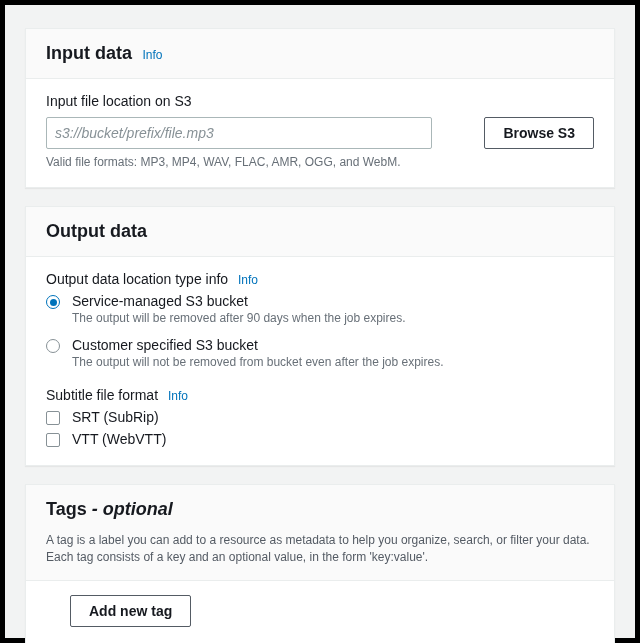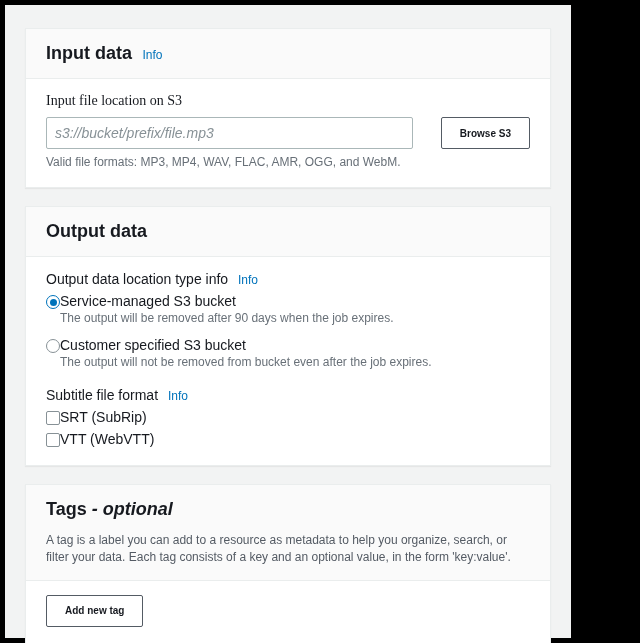--- a/index.html
+++ b/index.html
@@ -5,21 +5,21 @@
     * { box-sizing: border-box; margin: 0; padding: 0; }
     body {
       font-family: "Amazon Ember", "Helvetica Neue", Arial, sans-serif;
       background: #000;
       width: 640px;
       height: 643px;
       overflow: hidden;
     }
     .page {
       background: #f2f3f3;
-      width: 566px;
+      width: 630px;
       height: 633px;
       margin: 5px;
       padding: 5px 20px 15px 20px;
       display: flex;
       flex-direction: column;
     }
     .panel {
       background: #fff;
       border: 1px solid #eaeded;
       box-shadow: 0 1px 1px rgba(0,0,0,0.05);
@@ -53,21 +53,20 @@
       font-size: 12px;
       color: #0073bb;
       font-weight: 400;
       cursor: pointer;
       margin-left: 6px;
     }
     .label {
       font-size: 14px;
       color: #16191f;
       font-weight: 400;
-      font-family: Liberation Serif, serif;
     }
     .hint {
       font-size: 12px;
       color: #687078;
       margin-top: 2px;
     }
     .input-row {
       display: flex;
       gap: 28px;
       margin-top: 8px;
@@ -82,35 +81,36 @@
       color: #687078;
       height: 32px;
       border-radius: 2px;
     }
     input[type="text"]::placeholder { color: #879196; font-style: italic; }
     .btn {
       border: 1px solid #545b64;
       background: #fff;
       color: #16191f;
       font-weight: 700;
-      font-size: 10px;
+      font-size: 14px;
       padding: 0 18px;
       height: 32px;
       cursor: pointer;
       border-radius: 2px;
+      margin-left: 24px;
     }
     .section-label {
       font-size: 14px;
       color: #16191f;
       margin-bottom: 6px;
     }
     .radio-row, .check-row {
       display: flex;
       align-items: flex-start;
-      gap: 0;
+      gap: 12px;
       margin-top: 6px;
     }
     .radio {
       width: 14px; height: 14px;
       border: 1.5px solid #879196;
       border-radius: 50%;
       margin-top: 2px;
       flex-shrink: 0;
       display: flex;
       align-items: center;

